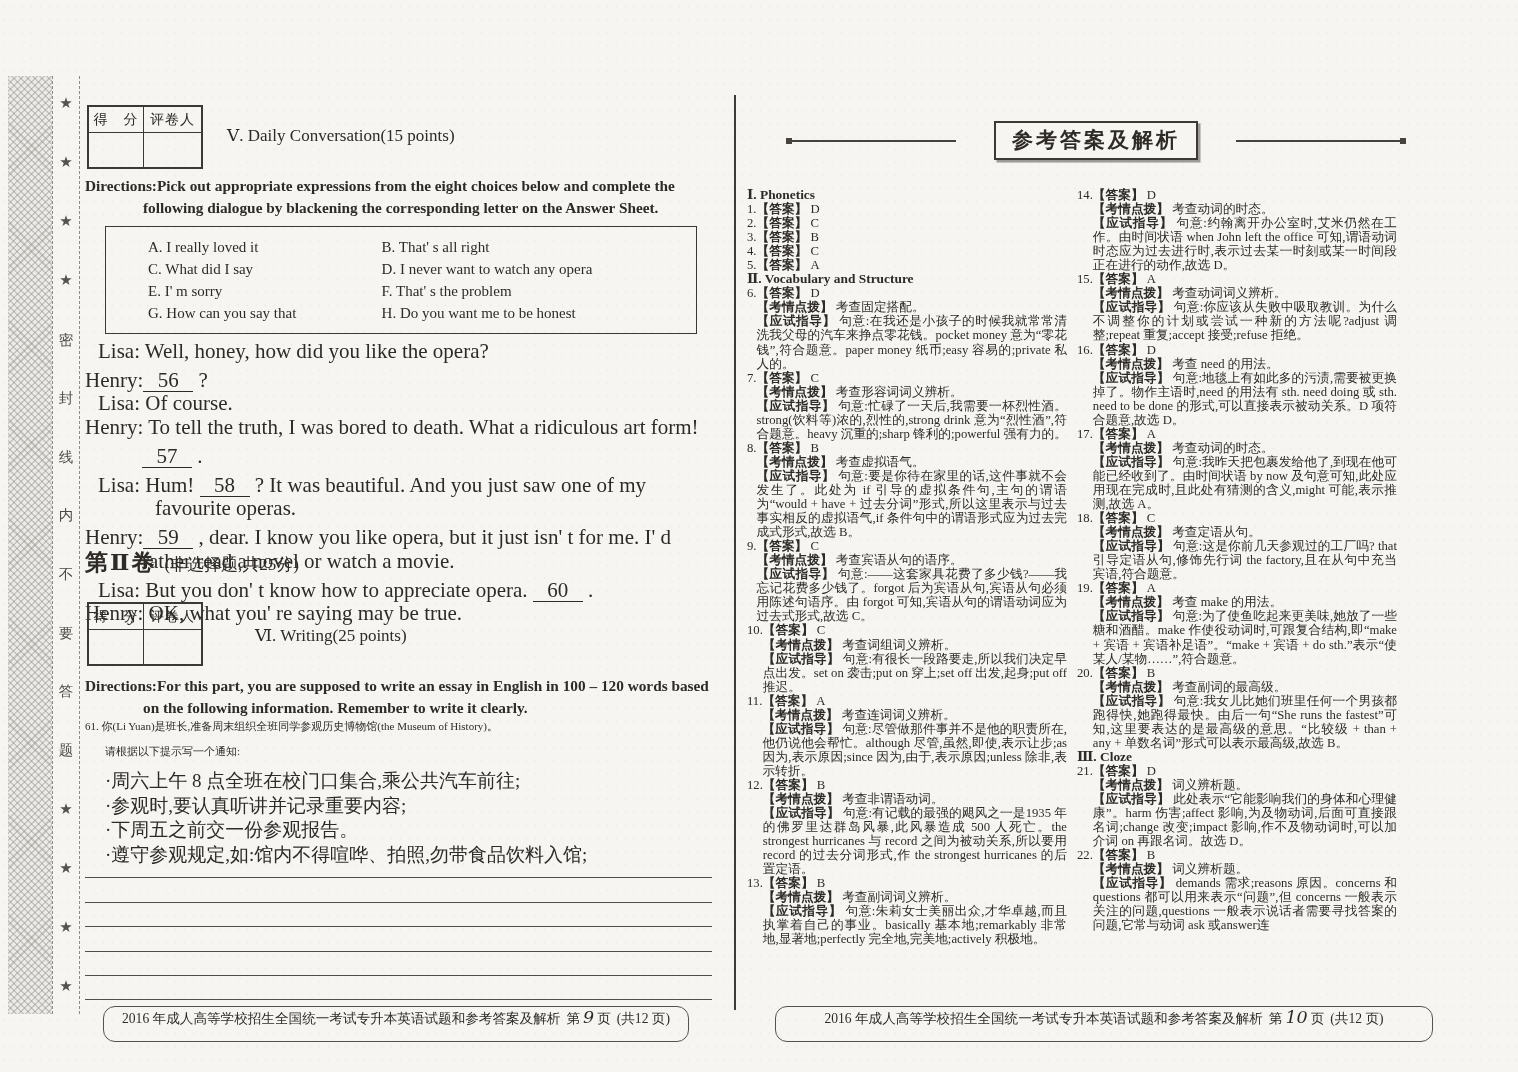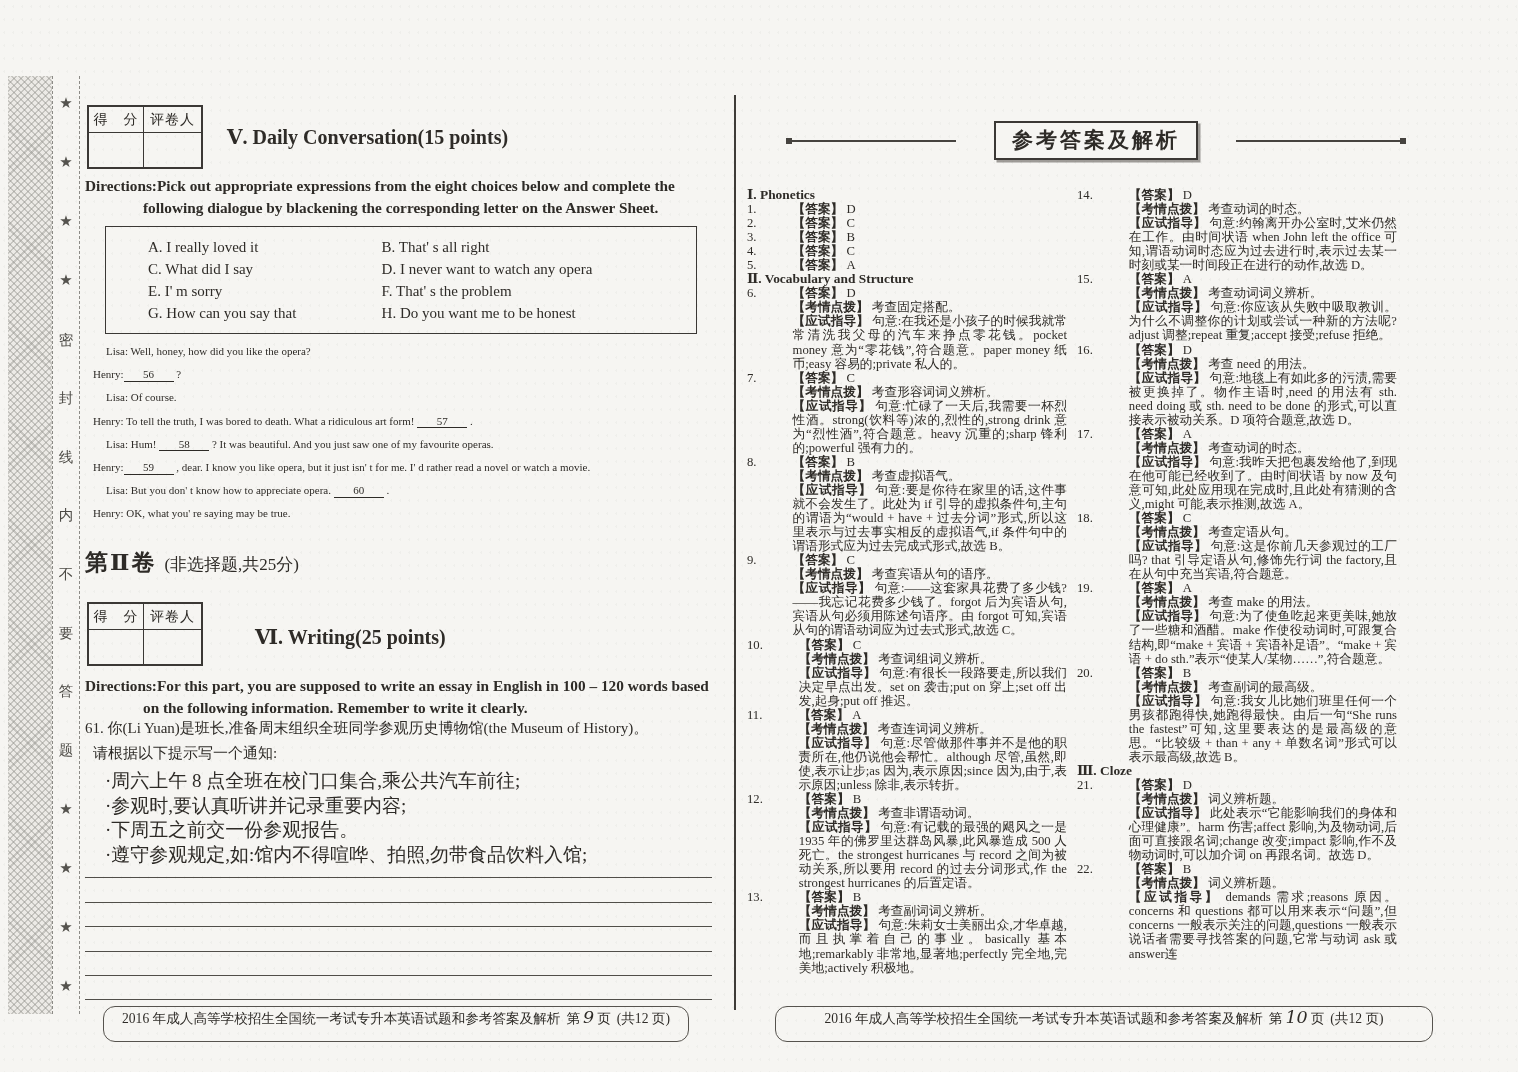--- a/index.html
+++ b/index.html
@@ -27,47 +27,47 @@
   
   .scorebox{position:absolute;width:112px;height:60px;border:2px solid #3b3835;display:grid;
     grid-template-columns:55px 1fr;grid-template-rows:26px 1fr;background:transparent;}
   .sb-cell{border-right:1.3px solid #3b3835;border-bottom:1.3px solid #3b3835;
     font-size:14px;display:flex;align-items:center;justify-content:center;letter-spacing:1px;}
   .sb-cell:nth-child(2n){border-right:none;}
   .sb-cell:nth-child(3),.sb-cell:nth-child(4){border-bottom:none;}
   .sb1{left:2px;top:10px;}
   .sb2{left:2px;top:507px;}
 
-  .sec-title{position:absolute;font-weight:bold;font-size:20px;}
+  .sec-title{position:absolute;font-weight:normal;font-size:17px;}
   .t5{left:142px;top:30px;}
   .t6{left:170px;top:530px;}
 
   .directions{position:absolute;left:0;width:627px;font-weight:bold;font-size:15.3px;line-height:22.4px;
     padding-left:58px;text-indent:-58px;box-sizing:border-box;}
   .d5{top:80px;}
   .d6{top:580px;}
 
   .choices-box{position:absolute;left:20px;top:131px;width:592px;box-sizing:border-box;
     border:1.5px solid #3b3835;padding:9px 6px 9px 42px;display:grid;
     grid-template-columns:1fr 1.32fr;font-size:15px;line-height:22px;}
 
-  .dialogue{position:absolute;left:8px;top:245px;width:628px;font-size:11px;line-height:23.2px;}
+  .dialogue{position:absolute;left:0;top:245px;width:628px;font-size:21px;line-height:23.2px;}
   .dline{padding-left:57px;text-indent:-57px;}
   .dline.lisa{margin-left:13px;}
   .speaker{white-space:pre;}
   .blank{display:inline-block;min-width:46px;border-bottom:1.3px solid #2e2b27;text-align:center;
     text-indent:0;padding:0 2px;line-height:1.05;margin-top:6px;}
 
   .part2-head{position:absolute;left:0;top:452px;width:100%;}
   .p2m{font-weight:bold;font-size:23px;letter-spacing:2px;}
   .p2s{font-size:17px;margin-left:4px;}
 
-  .task61{position:absolute;left:0;font-size:15px;}
+  .task61{position:absolute;left:0;font-size:11px;}
   .t61a{top:624px;}
-  .t61b{top:649px;left:8px;text-align:center;}
+  .t61b{top:649px;left:20px;text-align:center;}
   .bullets{position:absolute;left:20px;top:674px;font-size:19px;line-height:24.6px;}
 
   .wlines{position:absolute;left:0;top:759px;width:627px;}
   .wline{height:23.4px;border-bottom:1.4px solid #514e49;}
 
   .footer{position:absolute;height:36px;box-sizing:border-box;border:1.3px solid #56534e;border-radius:12px;
     font-size:13.6px;line-height:21px;text-align:center;white-space:nowrap;padding:0 0;}
   .fl{left:18px;top:911px;width:586px;}
   .fr{left:30px;top:911px;width:658px;}
   .pg-num{font-size:17.5px;font-style:italic;font-family:"DejaVu Serif",serif;padding:0 3px;}
@@ -80,21 +80,21 @@
   .hline.hl-l::before{content:'';position:absolute;left:-1px;top:-2px;width:6px;height:6px;background:#46433f;}
   .hline.hl-r::after{content:'';position:absolute;right:-1px;top:-2px;width:6px;height:6px;background:#46433f;}
   .htitle{margin:0 14px;border:2px solid #3b3835;box-shadow:2.5px 2.5px 0 rgba(70,66,60,.5);
     padding:3px 16px 4px;font-size:21px;font-weight:bold;letter-spacing:3px;background:#f6f5f2;}
 
   .acol{position:absolute;top:93px;width:320px;height:818px;overflow:hidden;
     font-size:12.7px;line-height:14.05px;text-align:justify;}
   .c1{left:2px;}
   .c2{left:332px;}
   .sec-head{font-weight:bold;font-size:13.4px;}
-  .ans-item{display:flex;gap:36px;}
+  .ans-item{display:flex;}
   .ans-num{white-space:pre;}
   .ans-body{flex:1;}
   .seg{margin:0;}
   .seg b{font-weight:bold;}
 </style>
 </head>
 <body>
 
 <div class="scan">
 

